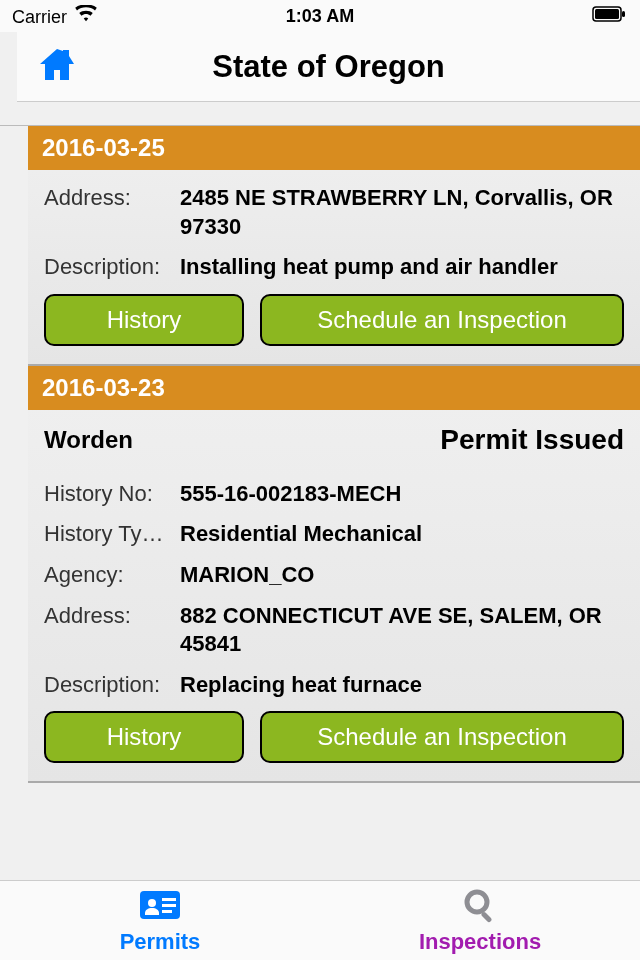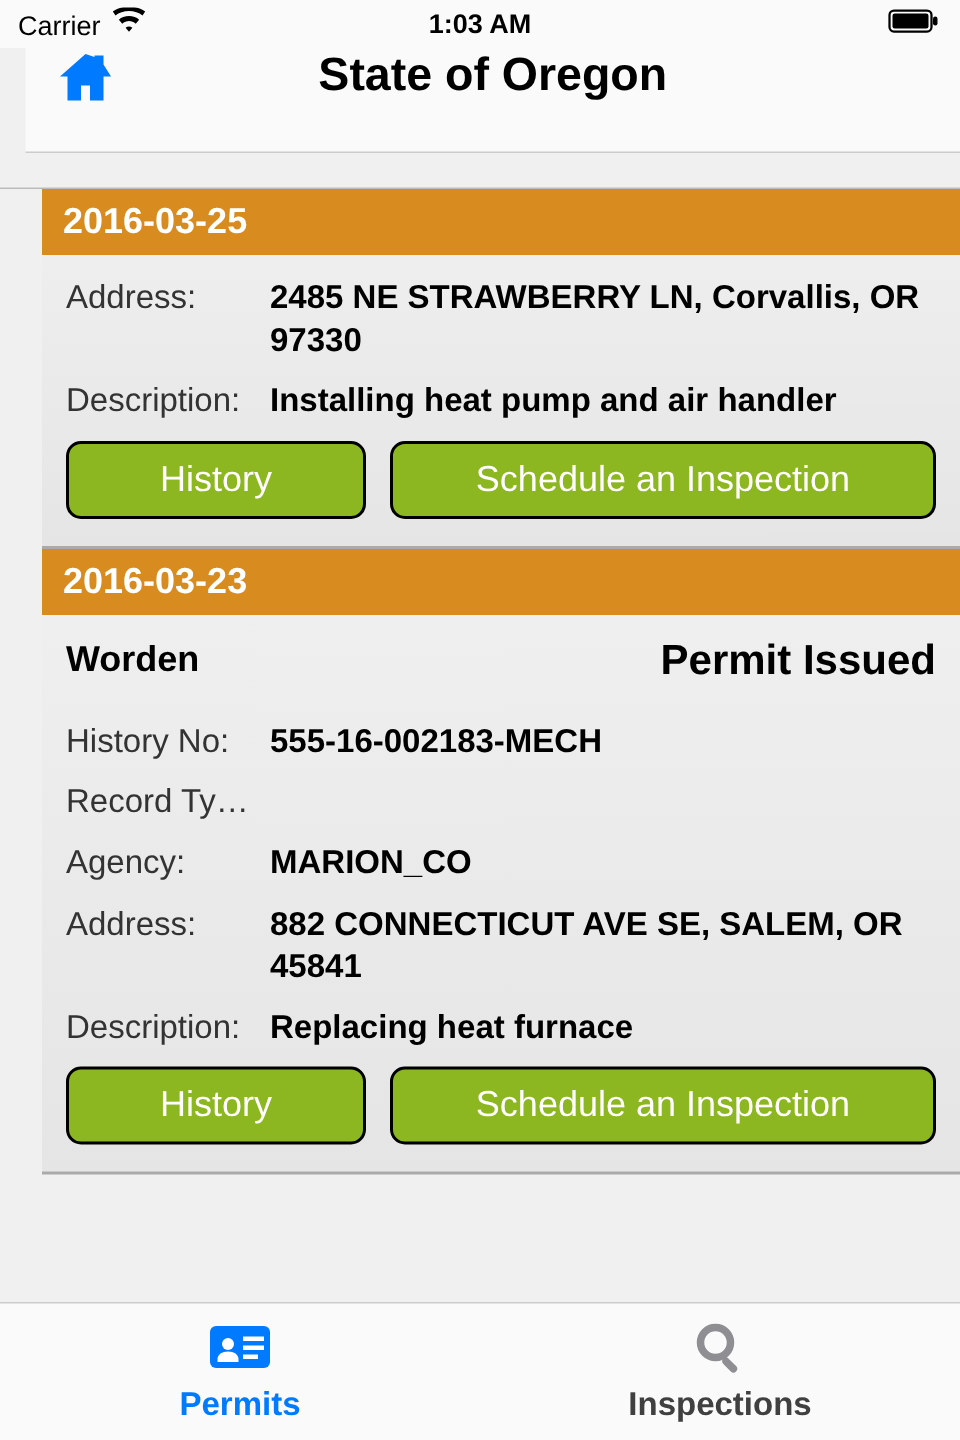--- a/index.html
+++ b/index.html
@@ -36,21 +36,21 @@
       left: 50%;
       transform: translateX(-50%);
       font-weight: 600;
     }
     .battery-icon svg { width: 36px; height: 18px; }
     .nav-header {
       height: 70px;
       background: #fafafa;
       border-bottom: 1px solid #ccc;
       display: flex;
-      align-items: flex-start;
+      align-items: center;
       padding: 0 20px;
       position: relative;
       margin-left: 17px;
     }
     .home-icon svg { width: 40px; height: 40px; fill: #007AFF; }
     .nav-title {
       position: absolute;
       left: 50%;
       transform: translateX(-50%);
       font-size: 31px;
@@ -126,39 +126,39 @@
       padding: 10px 0;
       text-align: center;
     }
     .btn-history { width: 200px; }
     .btn-schedule { flex: 1; }
     .tab-bar {
       position: absolute;
       bottom: 0;
       left: 0;
       right: 0;
-      height: 92px;
+      height: 80px;
       background: #fafafa;
       border-top: 1px solid #ccc;
       display: flex;
     }
     .tab {
       flex: 1;
       display: flex;
       flex-direction: column;
       align-items: center;
       justify-content: center;
       gap: 2px;
     }
     .tab-label {
       font-size: 22px;
       font-weight: 700;
     }
     .tab.active .tab-label { color: #007AFF; }
-    .tab.inactive .tab-label { color: #404040; }
+    .tab.inactive .tab-label { color: #a21caf; }
     .tab-icon-permits svg { width: 44px; height: 36px; }
     .tab-icon-inspections svg { width: 36px; height: 36px; }
   </style>
 </head>
 <body>
 
 <div class="status-bar">
   <div class="status-left">
     <span>Carrier</span>
     <span class="wifi-icon">
@@ -213,21 +213,22 @@
     <div class="card-body">
       <div class="header-row">
         <div class="header-name">Worden</div>
         <div class="header-status">Permit Issued</div>
       </div>
       <div class="field-row">
         <div class="field-label">History No:</div>
         <div class="field-value">555-16-002183-MECH</div>
       </div>
       <div class="field-row">
-        <div class="field-label">Record Ty…</div>
+        <div class="field-label">History Ty…</div>
+        <div class="field-value">Residential Mechanical</div>
       </div>
       <div class="field-row">
         <div class="field-label">Agency:</div>
         <div class="field-value">MARION_CO</div>
       </div>
       <div class="field-row">
         <div class="field-label">Address:</div>
         <div class="field-value">882 CONNECTICUT AVE SE, SALEM, OR 45841</div>
       </div>
       <div class="field-row">

